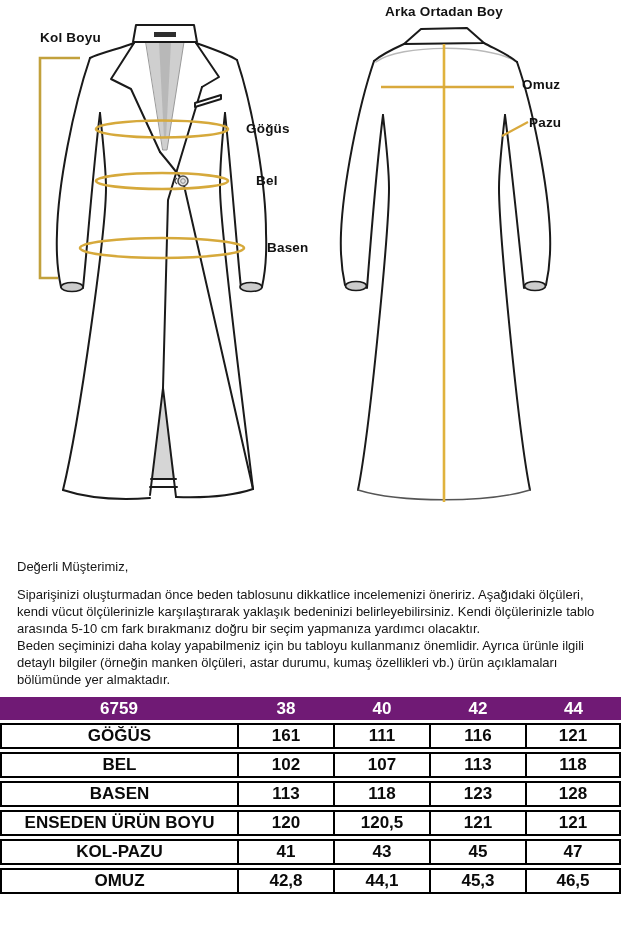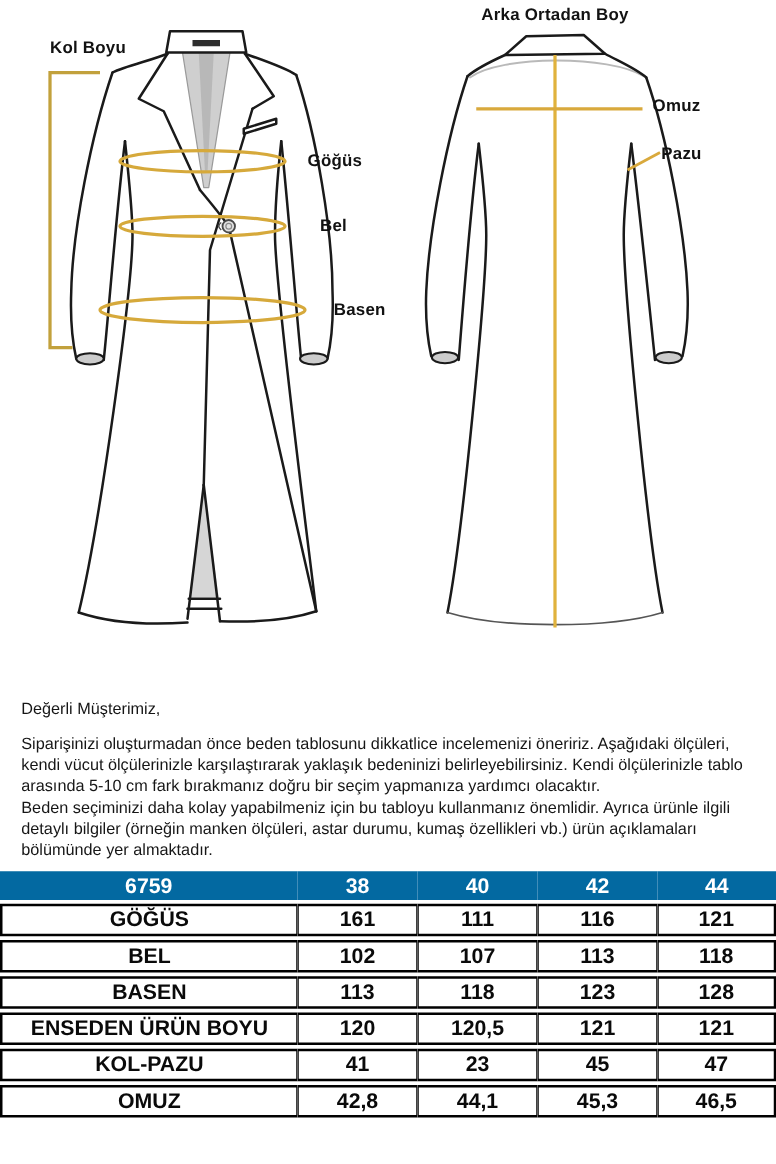--- a/index.html
+++ b/index.html
@@ -19,21 +19,21 @@
   .intro{position:absolute;left:17px;top:558px;width:592px;font-size:13px;line-height:17px;color:#161616;}
   .intro .greeting{margin:0 0 11px 0;}
   .intro p.para{margin:0;}
   
   .size-table{
     position:absolute;left:0;top:694px;width:621px;
     border-collapse:separate;border-spacing:0 3px;
     font-weight:bold;table-layout:fixed;
   }
   .size-table th{
-    background:#0369a1;color:#ffffff;font-size:17px;height:23px;padding:0;
+    background:#701a75;color:#ffffff;font-size:17px;height:23px;padding:0;
     text-align:center;font-weight:bold;
   }
   .size-table td{
     background:#ffffff;color:#0a0a0a;font-size:17px;height:22px;padding:0;
     text-align:center;border-top:2px solid #000;border-bottom:2px solid #000;
     border-left:1px solid #000;border-right:1px solid #000;
   }
   .size-table td:first-child{border-left:2px solid #000;}
   .size-table td:last-child{border-right:2px solid #000;}
 </style>
@@ -190,21 +190,21 @@
       <tr>
         <td>ENSEDEN ÜRÜN BOYU</td>
         <td>120</td>
         <td>120,5</td>
         <td>121</td>
         <td>121</td>
       </tr>
       <tr>
         <td>KOL-PAZU</td>
         <td>41</td>
-        <td>23</td>
+        <td>43</td>
         <td>45</td>
         <td>47</td>
       </tr>
       <tr>
         <td>OMUZ</td>
         <td>42,8</td>
         <td>44,1</td>
         <td>45,3</td>
         <td>46,5</td>
       </tr>

